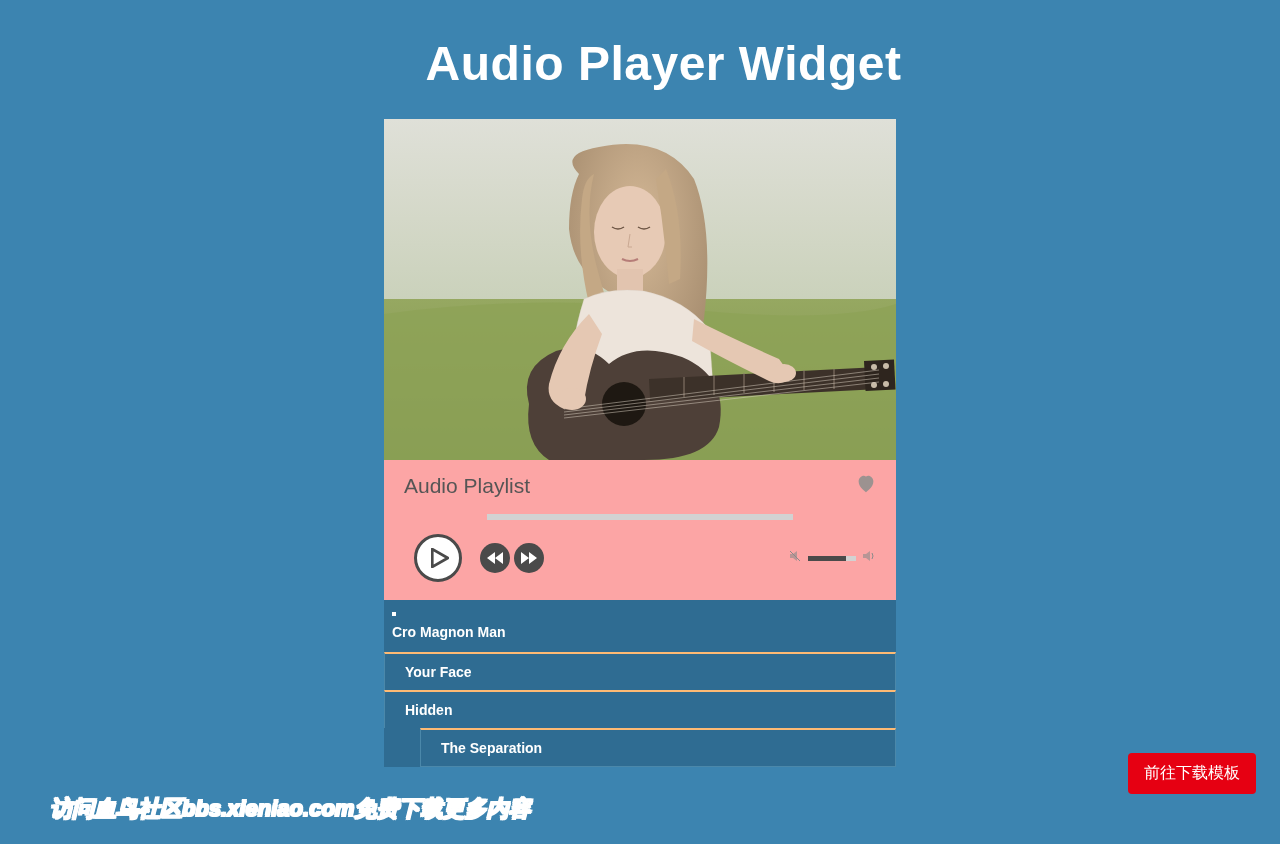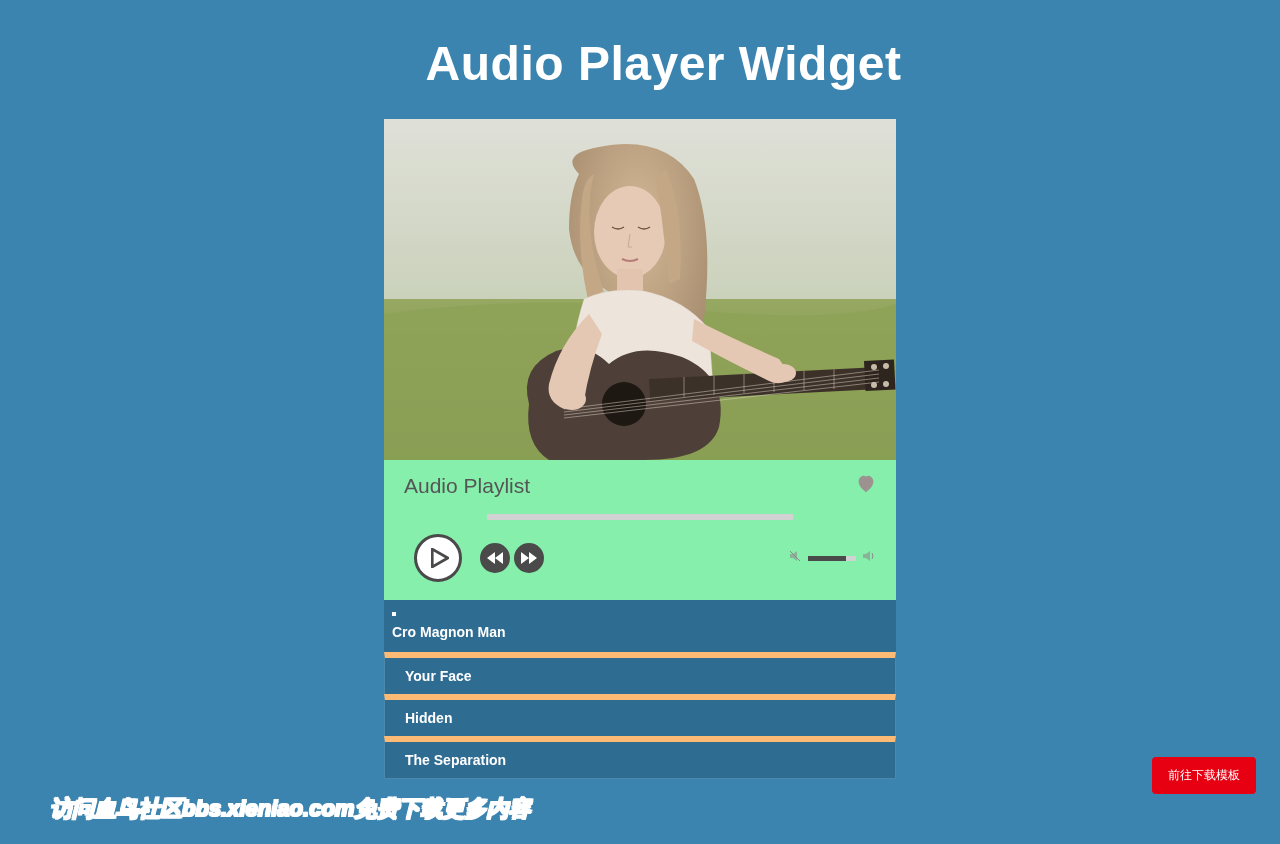--- a/index.html
+++ b/index.html
@@ -15,21 +15,21 @@
       font-size: 48px;
       font-weight: 600;
       text-align: center;
       padding: 36px 0 28px;
       letter-spacing: 0.5px;
       margin-left: 47px;
     }
     .player-widget {
       width: 512px;
       margin: 0 auto;
-      background: #86efac;
+      background: #fca5a5;
     }
     .album-art {
       width: 512px;
       height: 341px;
       position: relative;
       overflow: hidden;
     }
     .album-art svg { display: block; }
     .player-head {
       padding: 14px 20px 6px;
@@ -116,37 +116,38 @@
     }
     .playlist-item.active .bullet {
       display: block;
       width: 4px;
       height: 4px;
       background: #fff;
       margin-bottom: 8px;
     }
     .playlist-item:not(.active) {
       padding: 10px 20px;
-      border-top: 6px solid #fdba74;
+      border-top: 2px solid #fdba74;
       border-left: 1px solid #4b88aa;
       border-right: 1px solid #4b88aa;
     }
     .playlist-item:last-child {
       border-bottom: 1px solid #4b88aa;
+      margin-left: 36px;
     }
     .download-btn {
       position: fixed;
       right: 24px;
       bottom: 50px;
       background: #e60012;
       color: #fff;
       border: none;
       border-radius: 4px;
       padding: 10px 16px;
-      font-size: 12px;
+      font-size: 16px;
       cursor: pointer;
     }
     .watermark {
       position: fixed;
       left: 50px;
       bottom: 20px;
       font-size: 22px;
       font-weight: bold;
       font-style: italic;
       color: #ffffff;

